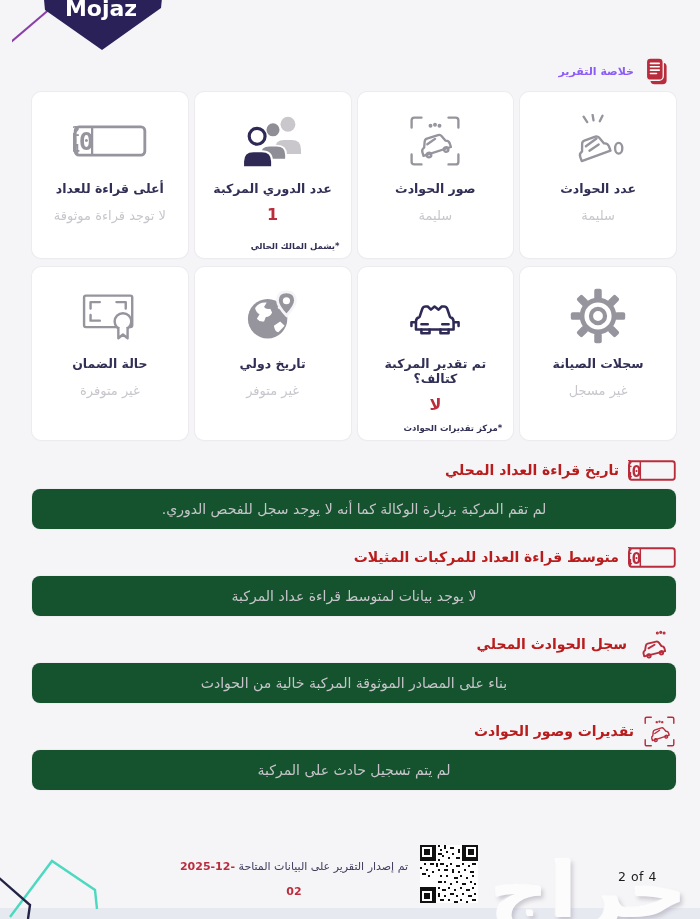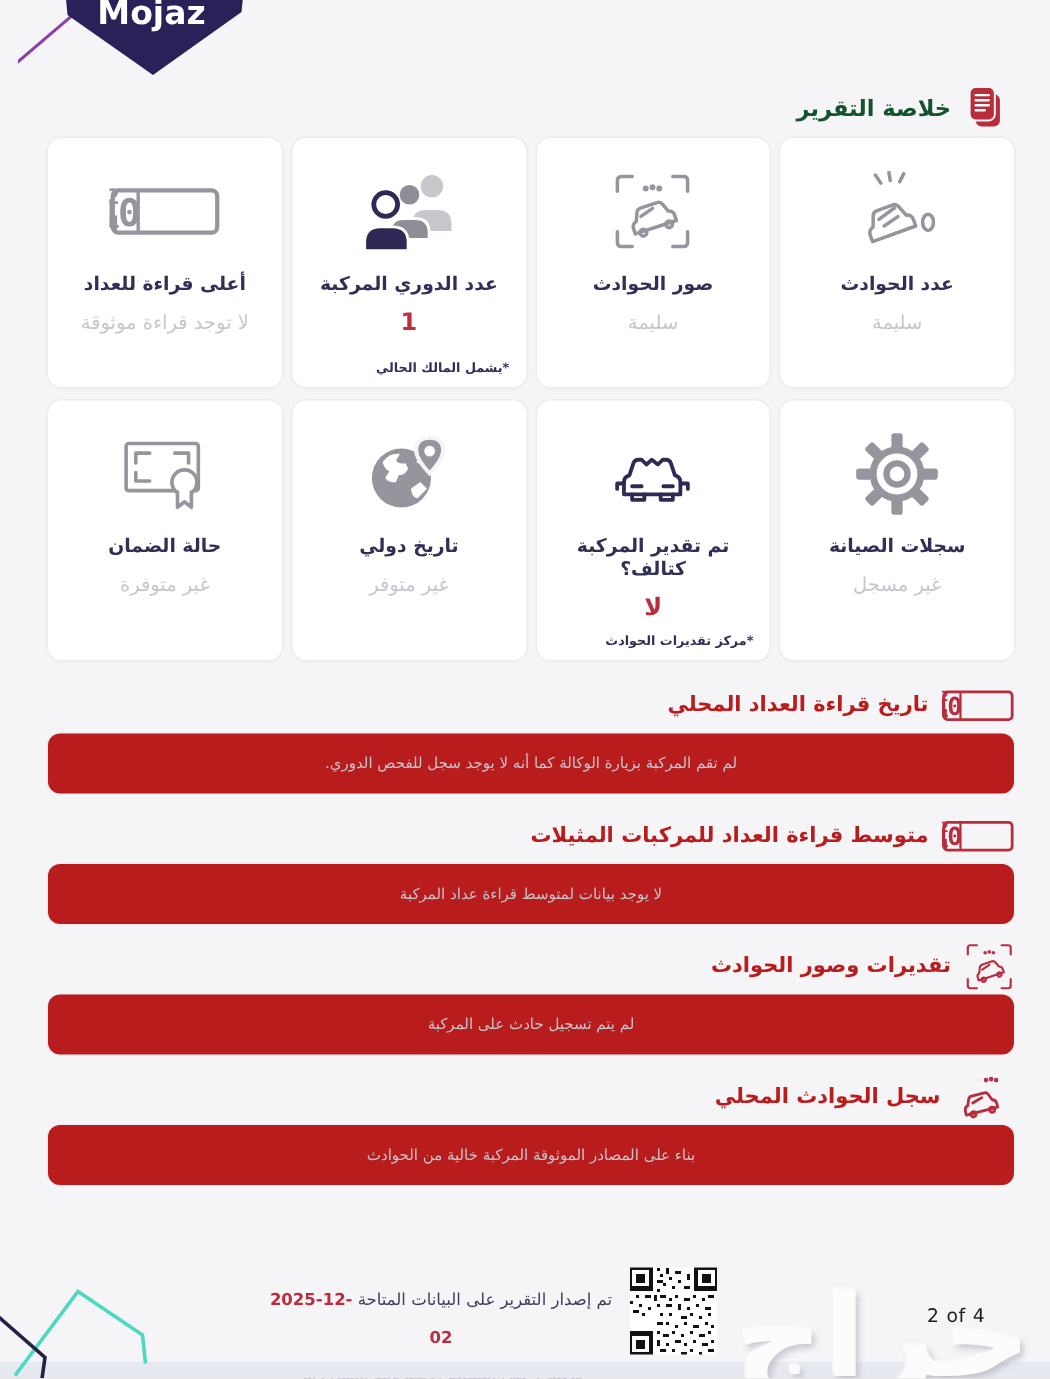--- a/index.html
+++ b/index.html
@@ -6,21 +6,21 @@
   .page{
     position:relative;width:700px;height:919px;margin:0 auto;
     background:#f5f4f6;overflow:hidden;direction:rtl;
     font-family:"DejaVu Sans",sans-serif;
   }
   
   .logo-wrap{position:absolute;top:0;left:12px;width:220px;height:115px;pointer-events:none;}
   
   .header{position:absolute;top:56px;right:30px;display:flex;align-items:center;gap:9px;}
   .hdr-icon svg{width:27px;height:31px;display:block;}
-  .hdr-title{font-size:15px;font-weight:bold;color:#14532d;}
+  .hdr-title{font-size:11px;font-weight:bold;color:#8b5cf6;}
   
   .cards{
     position:absolute;top:92px;right:24px;left:32px;
     display:grid;grid-template-columns:repeat(4,1fr);
     grid-template-rows:166px 173px;gap:9px 7px;
   }
   .card{
     position:relative;background:#fff;border-radius:9px;
     box-shadow:0 0 0 1px #edebf0, 0 1px 2px rgba(40,40,70,.04);
     display:flex;flex-direction:column;align-items:center;padding-top:18px;
@@ -39,24 +39,24 @@
   .sections{position:absolute;top:455px;right:24px;left:32px;}
   .section{margin-bottom:13px;}
   .sec-head{display:flex;align-items:center;gap:9px;height:30px;margin-bottom:4px;}
   .sec-icon{display:flex;align-items:center;}
   .sec-icon svg{display:block;}
   .sec-icon[data-icon="odometer"] svg{width:48px;height:21px;}
   .sec-icon[data-icon="camera-car"] svg{width:33px;height:33px;}
   .sec-icon[data-icon="car-side"] svg{width:40px;height:31px;}
   .sec-title{font-size:14px;font-weight:bold;color:#b91c1c;}
   .sec-bar{
-    height:40px;background:#b91c1c;border-radius:8px;
+    height:40px;background:#14532d;border-radius:8px;
     box-shadow:0 0 0 1px #efedf1;
     display:flex;align-items:center;justify-content:center;
-    font-size:10px;color:#c7c5cb;
+    font-size:14px;color:#c7c5cb;
   }
   
   .qr{position:absolute;top:845px;left:420px;width:58px;height:58px;background:#fff;}
   .qr svg{width:58px;height:58px;display:block;}
   .footer-text{
     position:absolute;top:854px;right:290px;width:232px;
     text-align:center;font-size:11px;line-height:25px;color:#3f3c5e;
   }
   .footer-date{color:#bb2d3d;font-weight:bold;}
   .page-indicator{
@@ -257,20 +257,39 @@
               <text x="23" y="27" font-family="DejaVu Sans Mono, monospace" font-size="27" font-weight="bold" fill="currentColor" letter-spacing="1">000</text>
               <g fill="currentColor" font-family="DejaVu Sans Mono, monospace" font-size="15" font-weight="bold">
                 <text x="7" y="12">2</text>
                 <text x="7" y="31">4</text>
               </g>
             </svg>
           </span>
       <span class="sec-title">متوسط قراءة العداد للمركبات المثيلات</span>
     </div>
     <div class="sec-bar">لا يوجد بيانات لمتوسط قراءة عداد المركبة</div>
+  </div>
+      <div class="section">
+    <div class="sec-head">
+      <span class="sec-icon ic-red" data-icon="car-side">
+            <svg viewBox="0 0 56 46" width="40" height="31" fill="none" stroke="currentColor" stroke-width="2.8" stroke-linecap="round" stroke-linejoin="round">
+              <circle cx="30" cy="6" r="0.9" fill="currentColor"></circle>
+              <circle cx="35" cy="5" r="0.9" fill="currentColor"></circle>
+              <circle cx="40" cy="6" r="0.9" fill="currentColor"></circle>
+              <g transform="rotate(-14 28 28)">
+                <path d="M8 36 v-4 q0-3.5 3.5-4.5 l2.5-6 q1-2.5 3.5-2.5 h13 q2.5 0 3.5 2.5 l2.5 6 q3.5 1 3.5 4.5 v4 z"></path>
+                <path d="M17 26 l10-3"></path>
+                <circle cx="15" cy="37" r="2.5"></circle>
+                <circle cx="34" cy="37" r="2.5"></circle>
+              </g>
+            </svg>
+          </span>
+      <span class="sec-title">سجل الحوادث المحلي</span>
+    </div>
+    <div class="sec-bar">بناء على المصادر الموثوقة المركبة خالية من الحوادث</div>
   </div>
       <div class="section">
     <div class="sec-head">
       <span class="sec-icon ic-red" data-icon="camera-car">
             <svg viewBox="0 0 60 60" width="54" height="54" fill="none" stroke="currentColor" stroke-width="2.6" stroke-linecap="round" stroke-linejoin="round">
               <path d="M4 15 v-8 q0-3 3-3 h8 M45 4 h8 q3 0 3 3 v8 M56 45 v8 q0 3-3 3 h-8 M15 56 h-8 q-3 0-3-3 v-8"></path>
               <circle cx="25" cy="13" r="0.9" fill="currentColor"></circle>
               <circle cx="30" cy="12" r="0.9" fill="currentColor"></circle>
               <circle cx="35" cy="13" r="0.9" fill="currentColor"></circle>
               <g transform="rotate(-18 30 34)">
@@ -278,39 +297,20 @@
                 <path d="M22 31 l10-3"></path>
                 <circle cx="20" cy="43" r="2.5"></circle>
                 <circle cx="40" cy="43" r="2.5"></circle>
               </g>
             </svg>
           </span>
       <span class="sec-title">تقديرات وصور الحوادث</span>
     </div>
     <div class="sec-bar">لم يتم تسجيل حادث على المركبة</div>
   </div>
-      <div class="section">
-    <div class="sec-head">
-      <span class="sec-icon ic-red" data-icon="car-side">
-            <svg viewBox="0 0 56 46" width="40" height="31" fill="none" stroke="currentColor" stroke-width="2.8" stroke-linecap="round" stroke-linejoin="round">
-              <circle cx="30" cy="6" r="0.9" fill="currentColor"></circle>
-              <circle cx="35" cy="5" r="0.9" fill="currentColor"></circle>
-              <circle cx="40" cy="6" r="0.9" fill="currentColor"></circle>
-              <g transform="rotate(-14 28 28)">
-                <path d="M8 36 v-4 q0-3.5 3.5-4.5 l2.5-6 q1-2.5 3.5-2.5 h13 q2.5 0 3.5 2.5 l2.5 6 q3.5 1 3.5 4.5 v4 z"></path>
-                <path d="M17 26 l10-3"></path>
-                <circle cx="15" cy="37" r="2.5"></circle>
-                <circle cx="34" cy="37" r="2.5"></circle>
-              </g>
-            </svg>
-          </span>
-      <span class="sec-title">سجل الحوادث المحلي</span>
-    </div>
-    <div class="sec-bar">بناء على المصادر الموثوقة المركبة خالية من الحوادث</div>
-  </div>
     </div>
 
   <div class="qr">
     <svg viewBox="0 0 29 29" shape-rendering="crispEdges">
       <rect width="29" height="29" fill="#fff"></rect>
       <g fill="#111">
         <path d="M0 0h7v7h-7z" fill="none" stroke="#111" stroke-width="1.6"></path>
         <rect x="2" y="2" width="3" height="3"></rect>
         <path d="M22 0h7v7h-7z" fill="none" stroke="#111" stroke-width="1.6"></path>
         <rect x="24" y="2" width="3" height="3"></rect>

